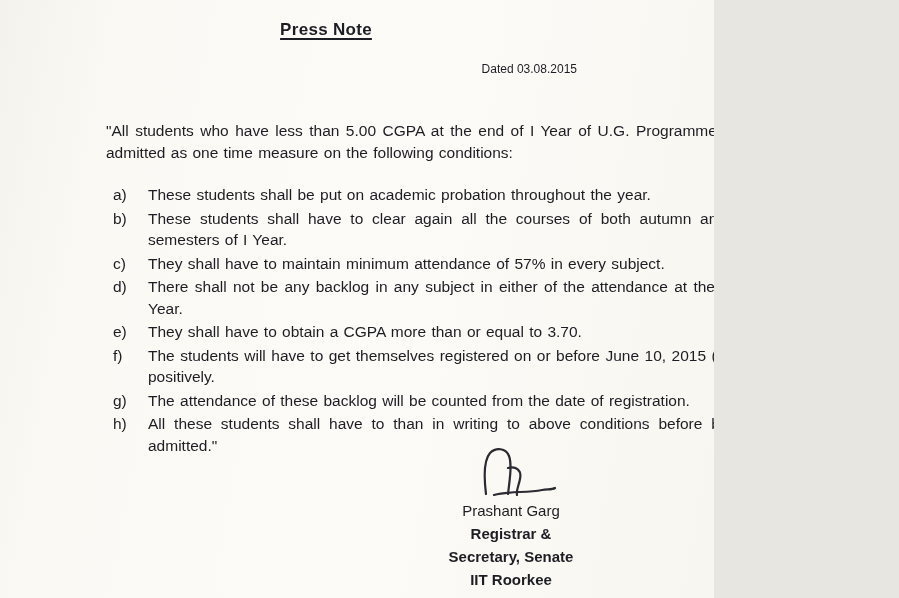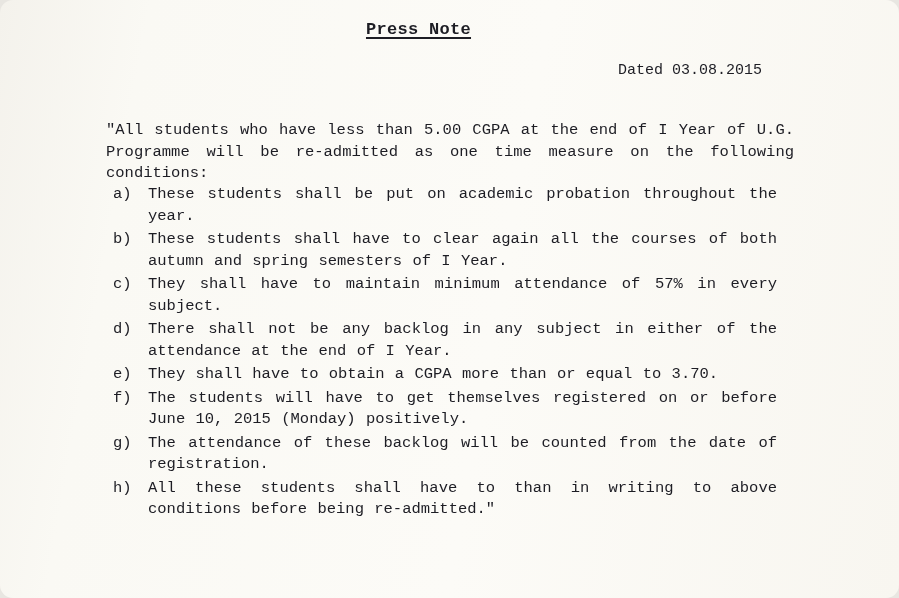--- a/index.html
+++ b/index.html
@@ -2,46 +2,45 @@
 <html><head>
 <meta charset="utf-8">
 <style>
   html, body {
     margin: 0;
     padding: 0;
     background: #e8e6e1;
   }
   .page {
     position: relative;
-    width: 899px;
+    width: 714px;
     height: 598px;
     overflow: hidden;
     background: linear-gradient(100deg, #f4f2ec 0%, #faf9f4 15%, #fcfbf7 55%, #f8f6f0 100%);
-    font-family: Liberation Mono, monospace;
+    font-family: Liberation Sans, sans-serif;
     color: #1d1d24;
-    border-radius: 13px;
   }
   .title {
     position: absolute;
     top: 20px;
     left: 0;
     right: 62px;
     text-align: center;
     font-size: 17px;
     font-weight: bold;
     letter-spacing: 0.3px;
     text-decoration: underline;
     text-underline-offset: 3px;
     text-decoration-thickness: 1.5px;
   }
   .date {
     position: absolute;
     top: 62px;
     right: 137px;
-    font-size: 15px;
+    font-size: 12px;
   }
   .intro {
     position: absolute;
     top: 120px;
     left: 106px;
     width: 688px;
     font-size: 15.5px;
     line-height: 21.5px;
     text-align: justify;
     word-spacing: 1px;
@@ -132,14 +131,25 @@
     <div class="cond-item">
       <span class="cond-label">g)</span>
       <span class="cond-text">The attendance of these backlog will be counted from the date of registration.</span>
     </div>
     <div class="cond-item">
       <span class="cond-label">h)</span>
       <span class="cond-text">All these students shall have to than in writing to above conditions before being re-admitted."</span>
     </div>
   </div>
 
+  <div class="signature">
+    <svg class="signature-mark" width="96" height="52" viewBox="0 0 96 52">
+      <path class="sig-stroke" d="M23,48 C21,32 21,14 27,7 C33,1 43,2 46,10 C49,18 47,32 45,48"></path>
+      <path class="sig-stroke" d="M45,22 C53,20 59,24 57,33 C56,39 53,44 54,49"></path>
+      <path class="sig-stroke" d="M31,49 C46,45 63,47 79,44 C85,43 89,44 92,42"></path>
+    </svg>
+    <div class="sig-name">Prashant Garg</div>
+    <div class="sig-line">Registrar &amp;</div>
+    <div class="sig-line">Secretary, Senate</div>
+    <div class="sig-line">IIT Roorkee</div>
+  </div>
 
 </div>
 
 </body></html>

